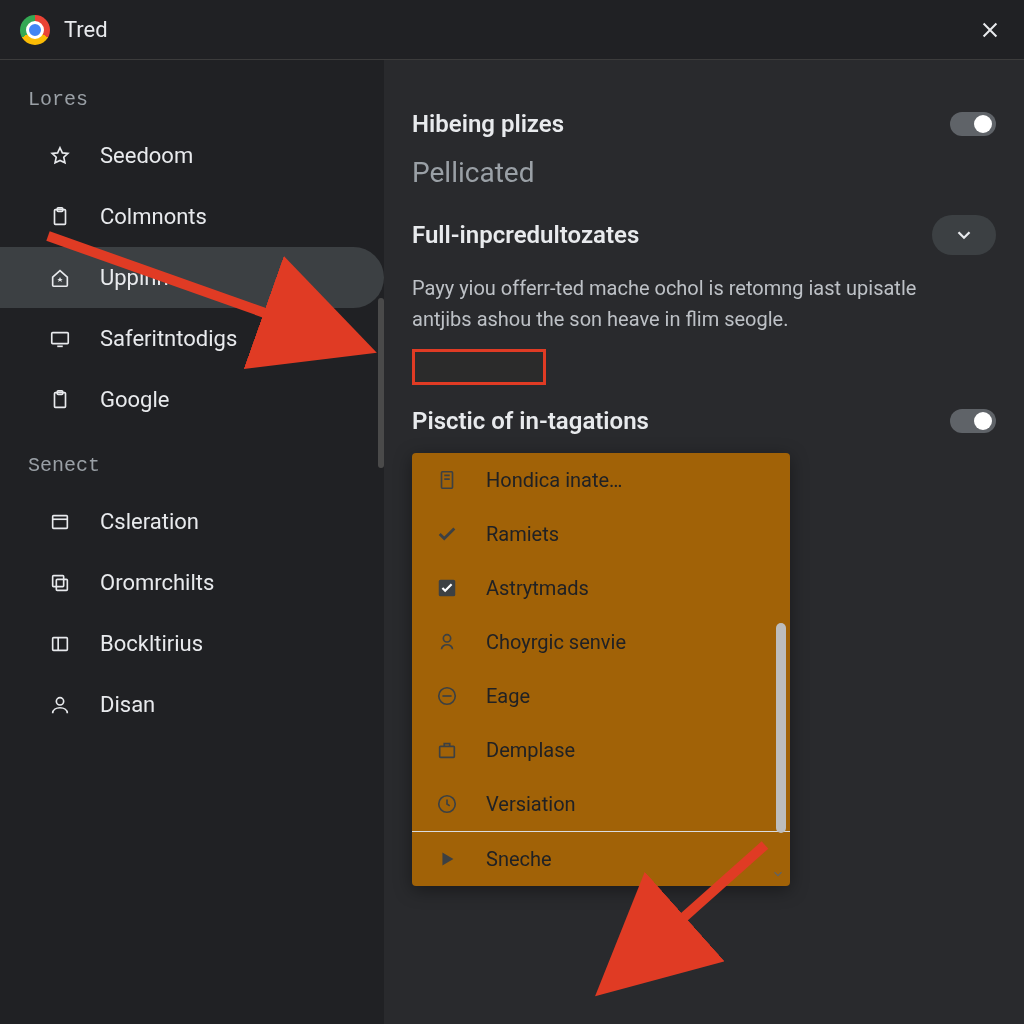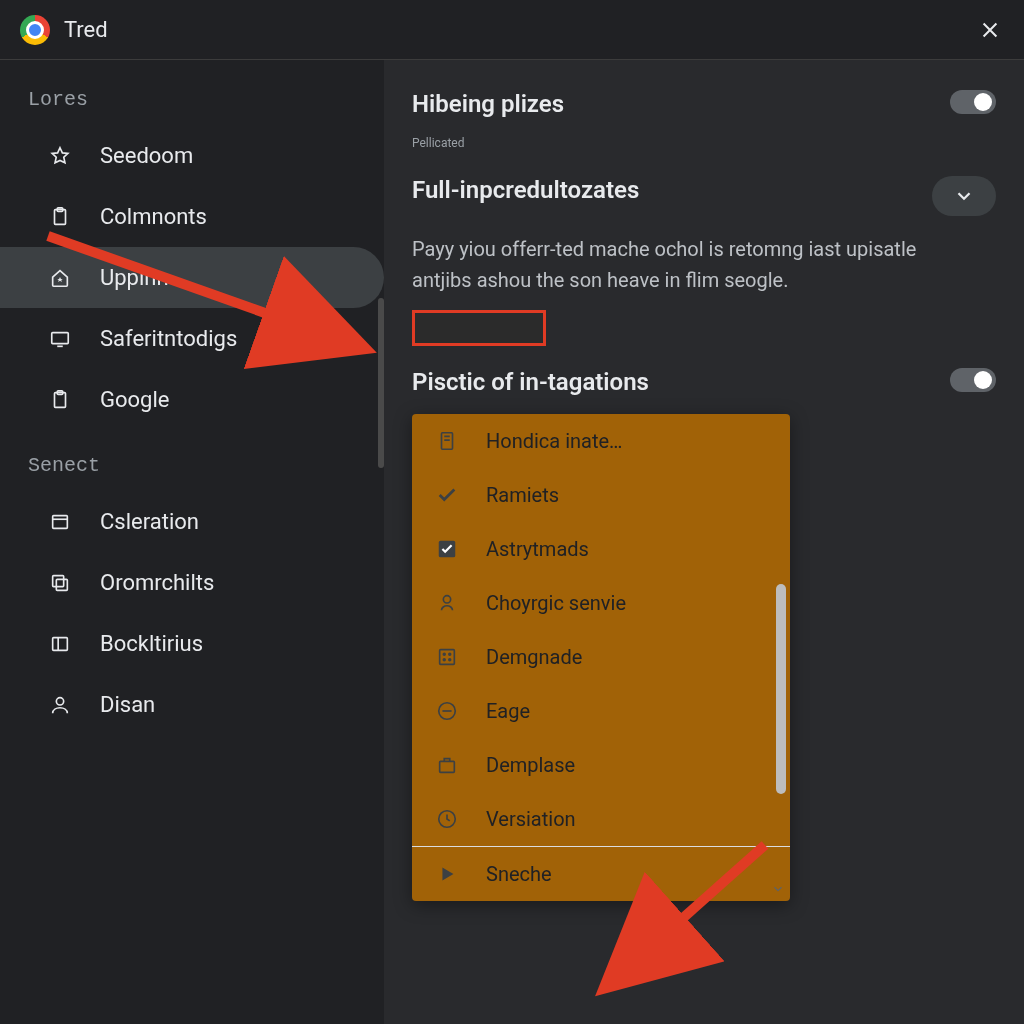--- a/index.html
+++ b/index.html
@@ -91,26 +91,27 @@
 
   .content {
     flex: 1;
     background: #292a2d;
     padding: 30px 28px;
     position: relative;
     overflow: hidden;
   }
   .setting-row {
     display: flex;
-    align-items: flex-start;
+    align-items: center;
     justify-content: space-between;
     margin-bottom: 18px;
+    margin-top: 20px;
   }
   .setting-title { font-size: 24px; font-weight: 600; color: #e8eaed; }
-  .setting-sub { color: #9aa0a6; font-size: 12px; margin-bottom: 26px; }
+  .setting-sub { color: #9aa0a6; font-size: 28px; margin-bottom: 26px; }
   .setting-desc { color: #bdc1c6; font-size: 20px; line-height: 1.55; margin: 12px 0 14px; max-width: 560px; }
   .toggle {
     width: 46px; height: 24px;
     background: #5f6368;
     border-radius: 12px;
     position: relative;
   }
   .toggle::after {
     content: "";
     position: absolute;
@@ -335,32 +336,20 @@
         <span>Astrytmads</span>
       </div>
       <div class="dropdown-item">
         <span class="dicon">
             <svg viewBox="0 0 24 24">
               <circle cx="12" cy="8" r="4"></circle>
               <path d="M6 20c0-3 3-5 6-5s6 2 6 5"></path>
             </svg>
           </span>
         <span>Choyrgic senvie</span>
-      </div>
-      <div class="dropdown-item">
-        <span class="dicon">
-            <svg viewBox="0 0 24 24">
-              <rect x="4" y="4" width="16" height="16" rx="1"></rect>
-              <circle cx="9" cy="9" r="1" fill="#3c4043"></circle>
-              <circle cx="15" cy="9" r="1" fill="#3c4043"></circle>
-              <circle cx="9" cy="15" r="1" fill="#3c4043"></circle>
-              <circle cx="15" cy="15" r="1" fill="#3c4043"></circle>
-            </svg>
-          </span>
-        <span>Demgnade</span>
       </div>
       <div class="dropdown-item">
         <span class="dicon">
             <svg viewBox="0 0 24 24">
               <circle cx="12" cy="12" r="9"></circle>
               <path d="M7 12h10"></path>
             </svg>
           </span>
         <span>Eage</span>
       </div>

